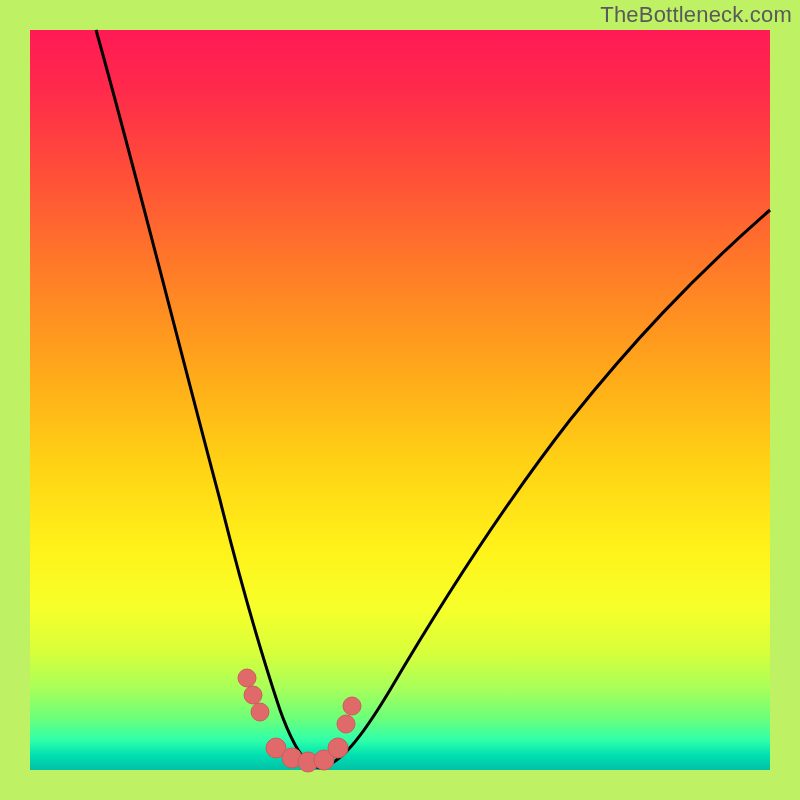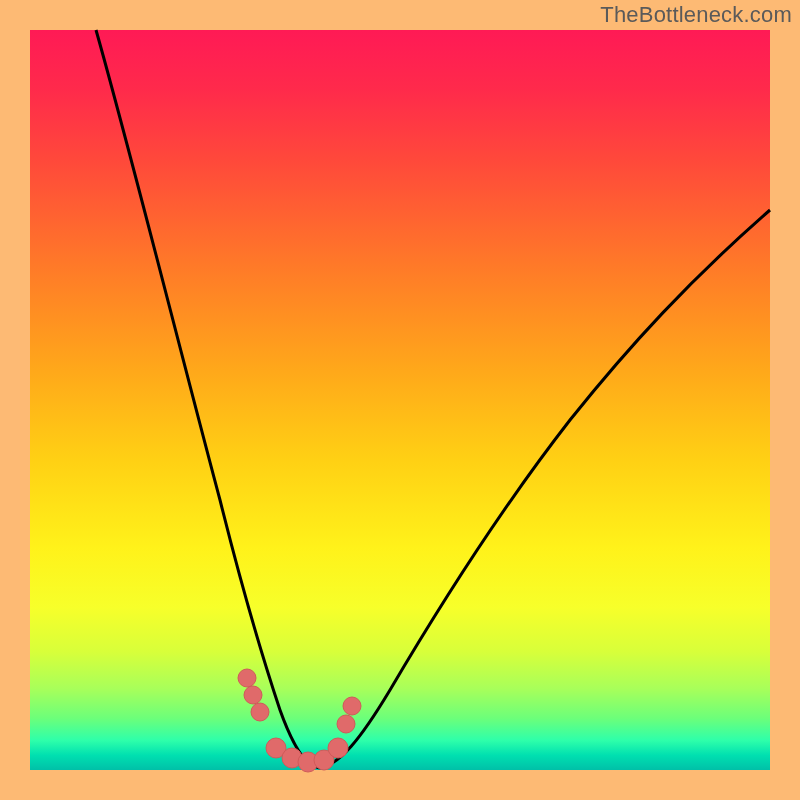--- a/index.html
+++ b/index.html
@@ -8,21 +8,21 @@
     width: 800px;
     height: 800px;
     background: #000;
     overflow: hidden;
     font-family: Arial, Helvetica, sans-serif;
   }
   .stage {
     position: relative;
     width: 800px;
     height: 800px;
-    background: #fdba74;
+    background: #bef264;
   }
   .watermark {
     position: absolute;
     top: 2px;
     right: 8px;
     font-size: 22px;
     color: #5a5a5a;
     font-weight: 400;
     letter-spacing: 0.2px;
     z-index: 50;

